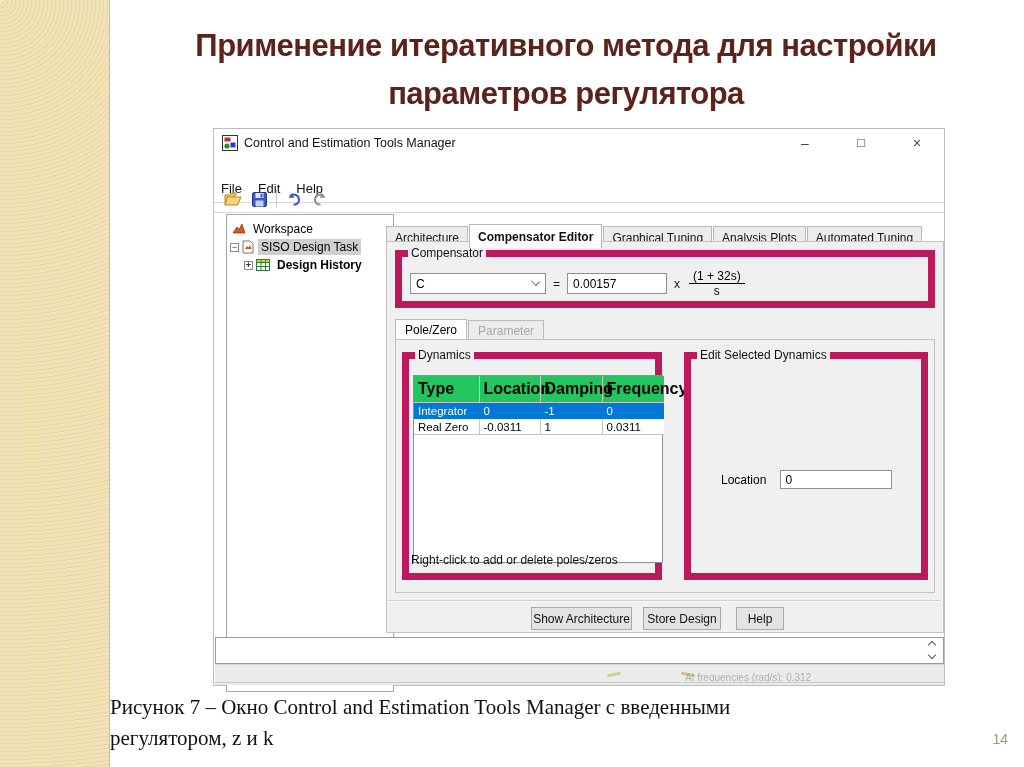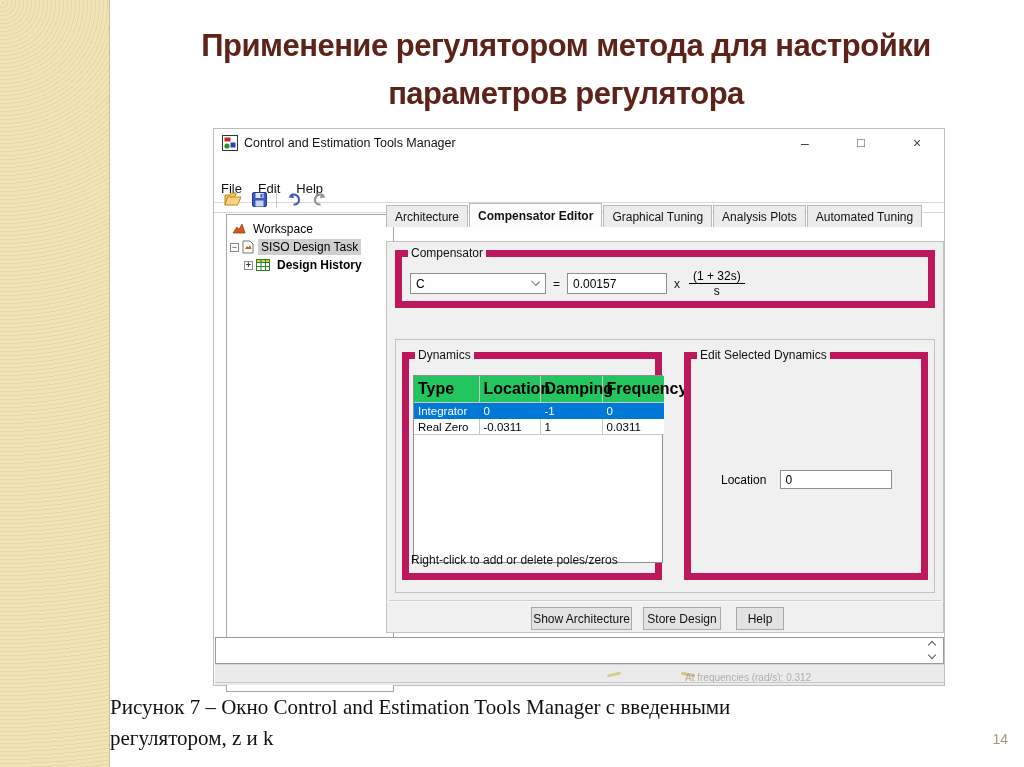--- a/index.html
+++ b/index.html
@@ -46,21 +46,21 @@
   .expand-box { width:9px; height:9px; border:1px solid #8a8a8a; background:#fff; font-size:9px;
     line-height:7px; text-align:center; color:#333; margin-right:3px; flex:0 0 auto; }
   .tree-ico { margin-right:4px; flex:0 0 auto; display:flex; }
   .tree-label { padding:1px 3px; }
   .tree-label.selected { background:#cfcfcf; }
   #row-workspace { padding-left:5px; }
   #row-siso { padding-left:3px; }
   #row-history { padding-left:17px; font-weight:bold; }
 
   
-  #tabs { left:172px; top:75px; height:23px; display:flex; align-items:flex-end; }
+  #tabs { left:172px; top:96px; height:23px; display:flex; align-items:flex-end; }
   .tab { height:22px; padding:0 8px; display:flex; align-items:center; font-size:12px;
     background:#ececec; border:1px solid #b9b9b9; border-bottom:none; margin-right:1px; color:#111; }
   .tab.active { background:#fdfdfd; font-weight:bold; height:24px; z-index:3; }
 
   #tab-panel { left:172px; top:112px; width:558px; height:392px; background:#f0f0f0;
     border:1px solid #c3c3c3; }
 
   fieldset.grp { position:absolute; border:7px solid #be185d; background:transparent; }
   fieldset.grp legend { font-size:12px; color:#111; padding:0 3px; margin-left:6px; }
 
@@ -128,21 +128,21 @@
   #sq2 { left:466px; background:#c2a23c; transform:rotate(10deg); }
   #strip-line { position:absolute; left:0; right:0; bottom:2px; height:1px; background:#c9c9c9; }
 </style>
 </head>
 <body>
 
 <div id="slide">
 
   <div id="stripe" class="abs"></div>
 
-  <div id="slide-title" class="abs">Применение регулятором метода для настройки параметров регулятора</div>
+  <div id="slide-title" class="abs">Применение итеративного метода для настройки параметров регулятора</div>
 
   <div id="win" class="abs">
 
     <div id="titlebar" class="abs">
       <span class="abs" style="left:8px; top:6px;">
         <svg width="16" height="16" viewBox="0 0 16 16">
           <rect x="0.5" y="0.5" width="15" height="15" fill="#fff" stroke="#333"></rect>
           <rect x="2.5" y="2.5" width="6" height="4" fill="#c42a2a"></rect>
           <circle cx="5" cy="11" r="2.6" fill="#2a8f2a"></circle>
           <rect x="8.5" y="7.5" width="5" height="5" fill="#2a3fc4"></rect>
@@ -244,20 +244,24 @@
           <span class="eqx">=</span>
           <div id="comp-gain">0.00157</div>
           <span class="eqx">x</span>
           <span class="frac">
             <span class="num">(1 + 32s)</span>
             <span class="den">s</span>
           </span>
         </div>
       </fieldset>
 
+      <div id="subtabs">
+        <div class="subtab active">Pole/Zero</div>
+        <div class="subtab disabled">Parameter</div>
+      </div>
 
       <div id="subpanel">
 
         <fieldset class="grp" id="grp-dyn">
           <legend>Dynamics</legend>
           <div id="dyn-table">
             <table class="dyn">
               <colgroup>
                   <col style="width:65px">
                   <col style="width:61px">

